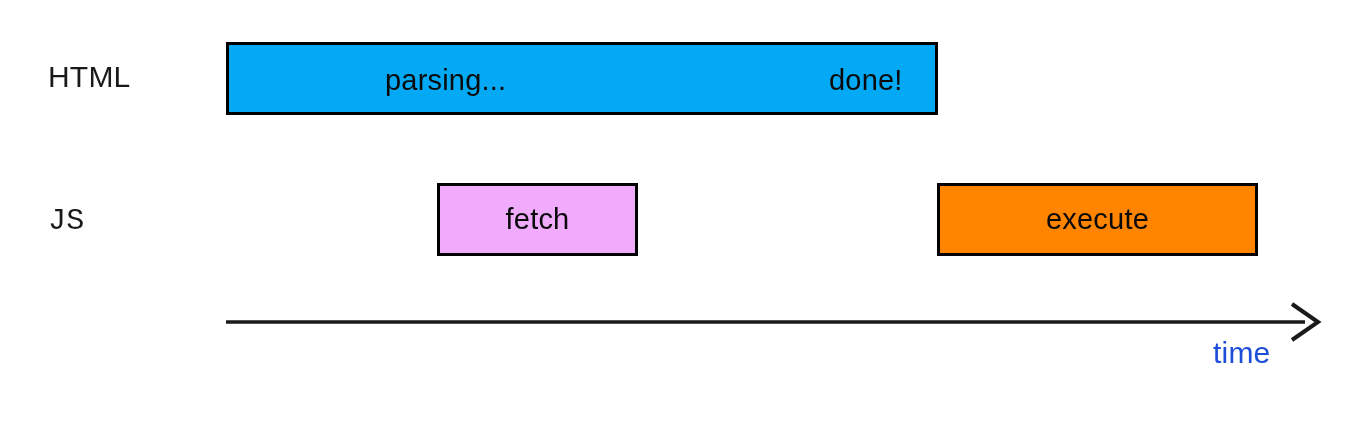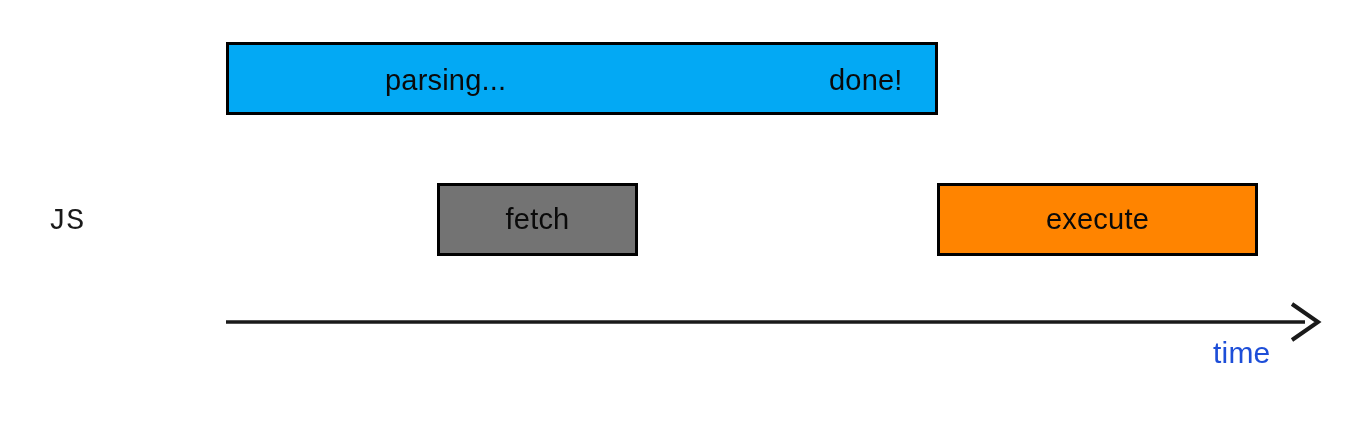--- a/index.html
+++ b/index.html
@@ -61,21 +61,21 @@
     left: 600px;
     top: 21px;
   }
 
   
   #bar-fetch {
     left: 437px;
     top: 183px;
     width: 201px;
     height: 73px;
-    background: #737373;
+    background: #f0abfc;
     justify-content: center;
   }
   
   #bar-execute {
     left: 937px;
     top: 183px;
     width: 321px;
     height: 73px;
     background: #ff8400;
     justify-content: center;
@@ -106,20 +106,21 @@
     color: #1d4ed8;
     letter-spacing: 0.2px;
     white-space: nowrap;
   }
 </style>
 </head>
 <body>
 
 <div id="canvas">
 
+  <div class="row-label" id="label-html">HTML</div>
 
   <div class="bar" id="bar-parsing">
     <span class="bar-text t-parsing">parsing...</span>
     <span class="bar-text t-done">done!</span>
   </div>
 
   <div class="row-label" id="label-js">JS</div>
 
   <div class="bar" id="bar-fetch">
     <span class="bar-center-text">fetch</span>

